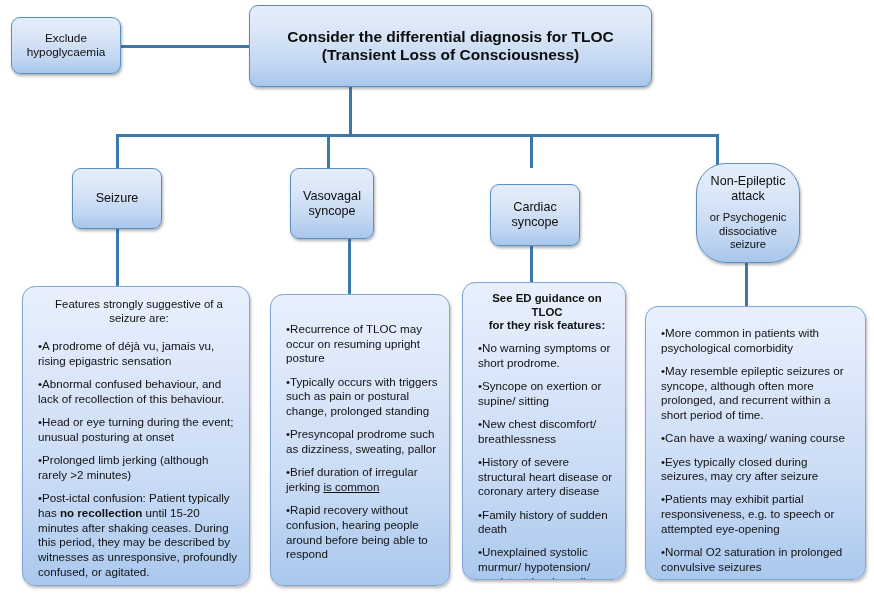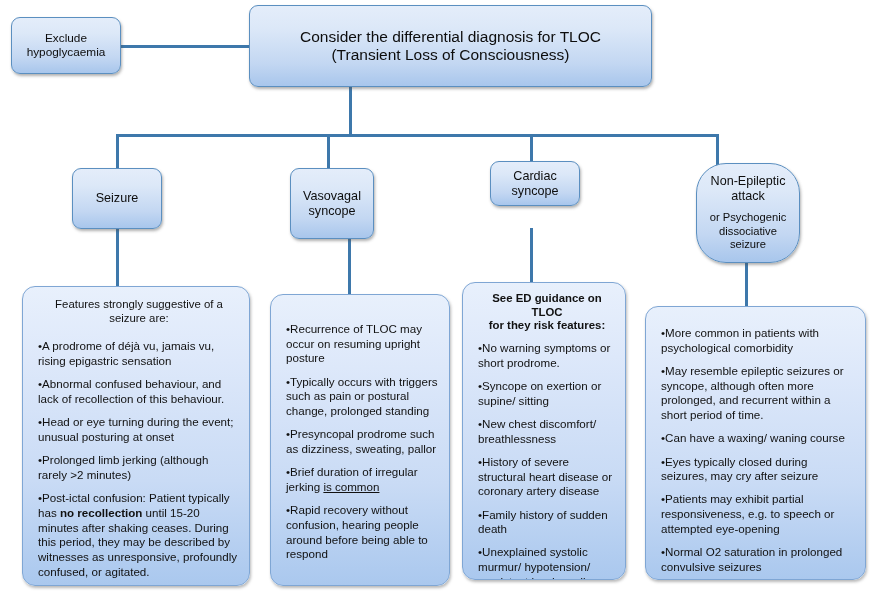--- a/index.html
+++ b/index.html
@@ -124,39 +124,39 @@
   <div class="line line-v" style="left:530px; top:228px; height:54px;"></div>
   <div class="line line-v" style="left:745px; top:262px; height:44px;"></div>
 
   <div class="node" style="left:11px; top:17px; width:110px; height:57px;">
     <span class="node-small">
       <span>Exclude</span>
       <span class="l2">hypoglycaemia</span>
     </span>
   </div>
 
-  <div class="node" style="left:249px; top:5px; width:403px; height:82px;">
+  <div class="node" style="left:249px; top:5px; width:403px; height:82px;font-weight:bold;">
     <span class="node-title">
       <span>Consider the differential diagnosis for TLOC</span>
       <span class="l2">(Transient Loss of Consciousness)</span>
     </span>
   </div>
 
   <div class="node" style="left:72px; top:168px; width:90px; height:61px;">
     <span class="node-cat">Seizure</span>
   </div>
 
   <div class="node" style="left:290px; top:168px; width:84px; height:71px;">
     <span class="node-cat">
       <span>Vasovagal</span><br>
       <span>syncope</span>
     </span>
   </div>
 
-  <div class="node" style="left:490px; top:161px; width:90px; height:45px;">
+  <div class="node" style="left:490px; top:184px; width:90px; height:62px;">
     <span class="node-cat">
       <span>Cardiac</span><br>
       <span>syncope</span>
     </span>
   </div>
 
   <div class="node" style="left:696px; top:163px; width:104px; height:100px;border-radius:30px;">
     <span class="node-cat">
       <span>Non-Epileptic</span><br>
       <span>attack</span>

